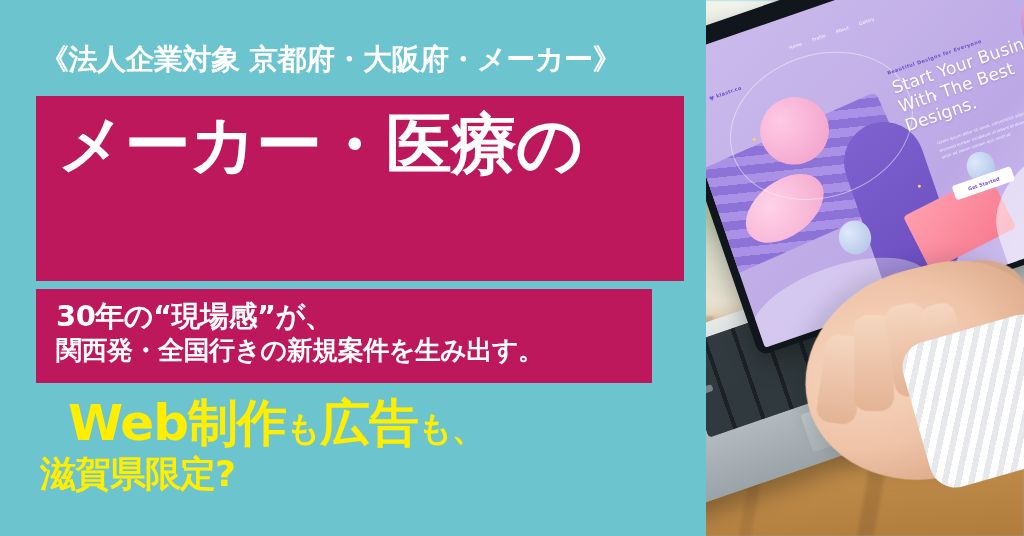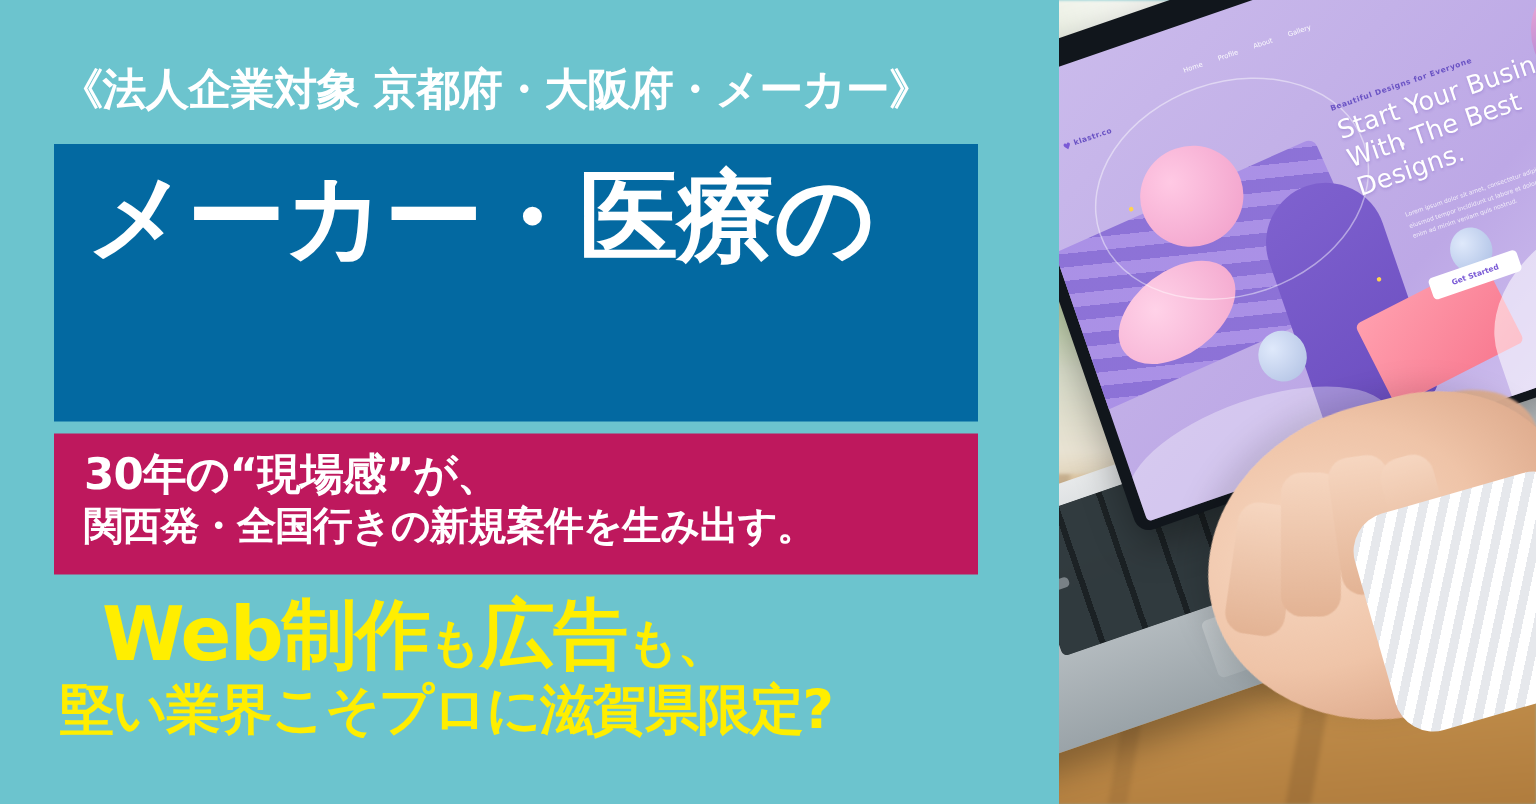--- a/index.html
+++ b/index.html
@@ -138,21 +138,22 @@
   
   .panel{position:absolute;left:0;top:0;width:706px;height:536px;background:#6cc4ce;}
 
   .kicker{
     position:absolute;left:40px;top:40px;width:640px;
     color:#ffffff;font-size:29px;font-weight:700;letter-spacing:-.5px;white-space:nowrap;
   }
 
   .title-box{
     position:absolute;left:36px;top:96px;width:616px;height:185px;
-    background:#0369a1;
+    background:#be185d;
+    padding-left:32px;
   }
   .title-l1,.title-l2{
     position:absolute;left:22px;color:#fff;font-weight:700;white-space:nowrap;
     letter-spacing:-1px;
   }
   .title-l1{top:4px;font-size:66px;}
   .title-l2{top:84px;font-size:72px;letter-spacing:-2px;}
 
   .sub-box{
     position:absolute;left:36px;top:289px;width:616px;height:94px;background:#be185d;
@@ -252,19 +253,18 @@
     <div class="sub-box">
       <div class="sub-l1">30年の“現場感”が、</div>
       <div class="sub-l2">関西発・全国行きの新規案件を生み出す。</div>
     </div>
 
     <div class="cta">
       <div class="cta-l1">
         <span>Web制作</span><span class="sm">も</span><span>広告</span><span class="sm">も、</span>
       </div>
       <div class="cta-l2">
-        <span>堅い業界こそプロに</span>
           <span>滋賀県限定?</span>
       </div>
     </div>
 
   </div>
 </div>
 
 </body></html>

